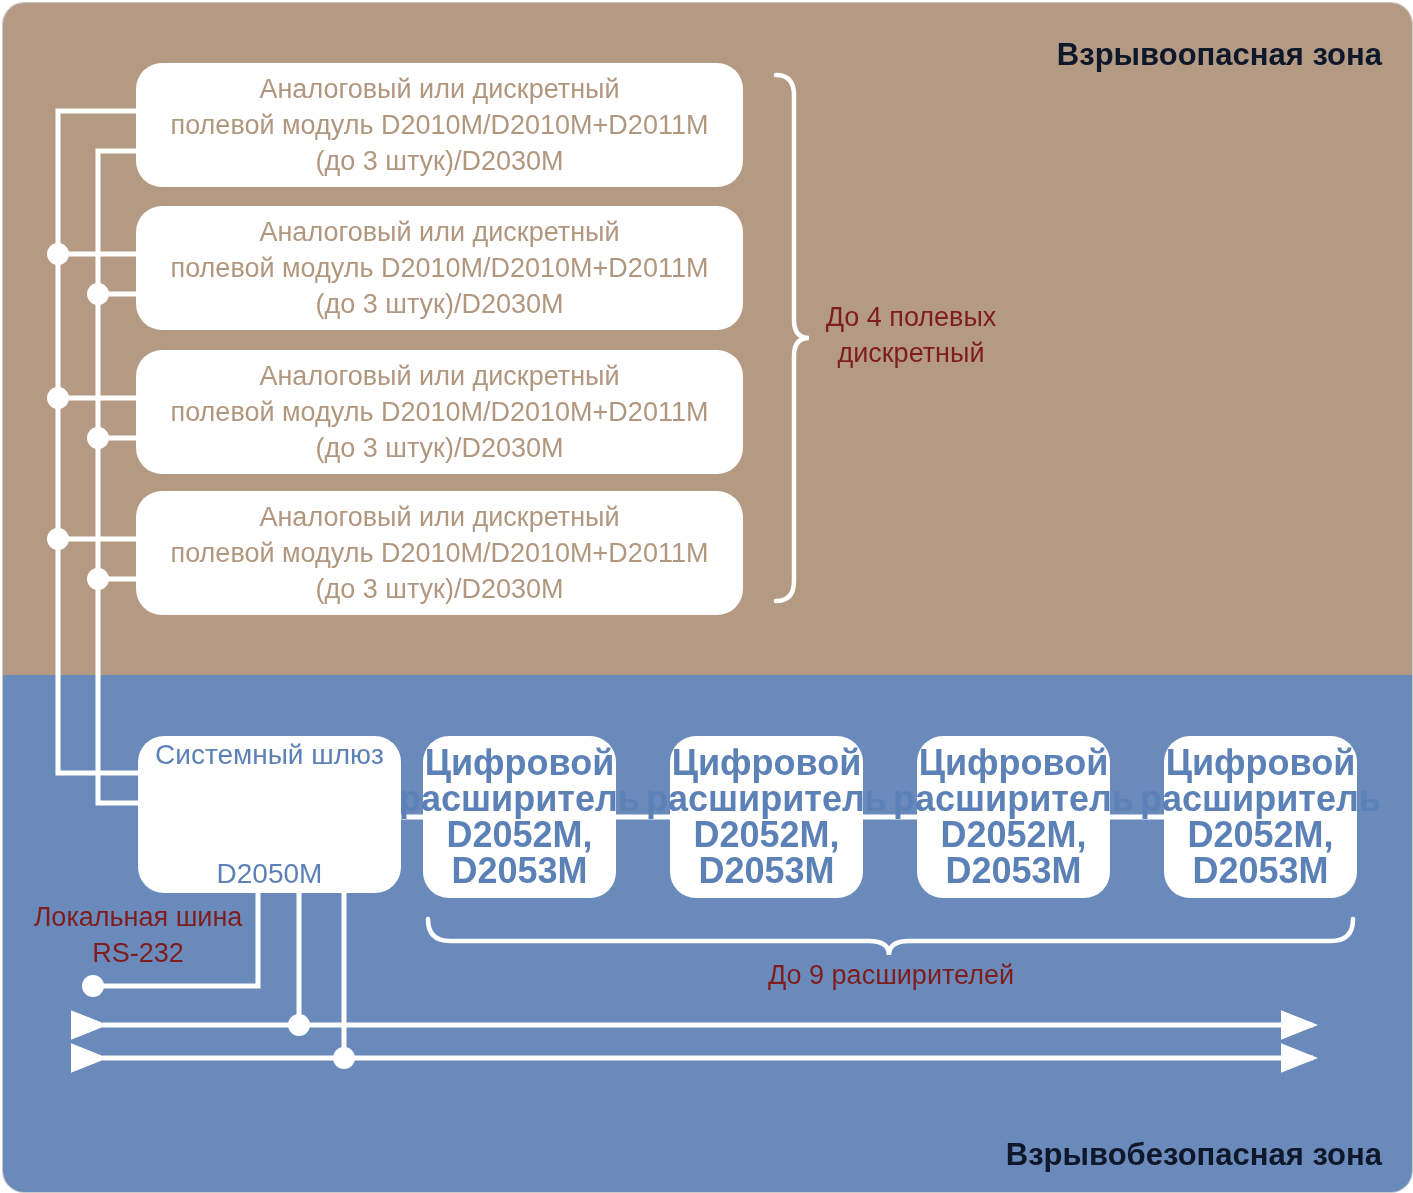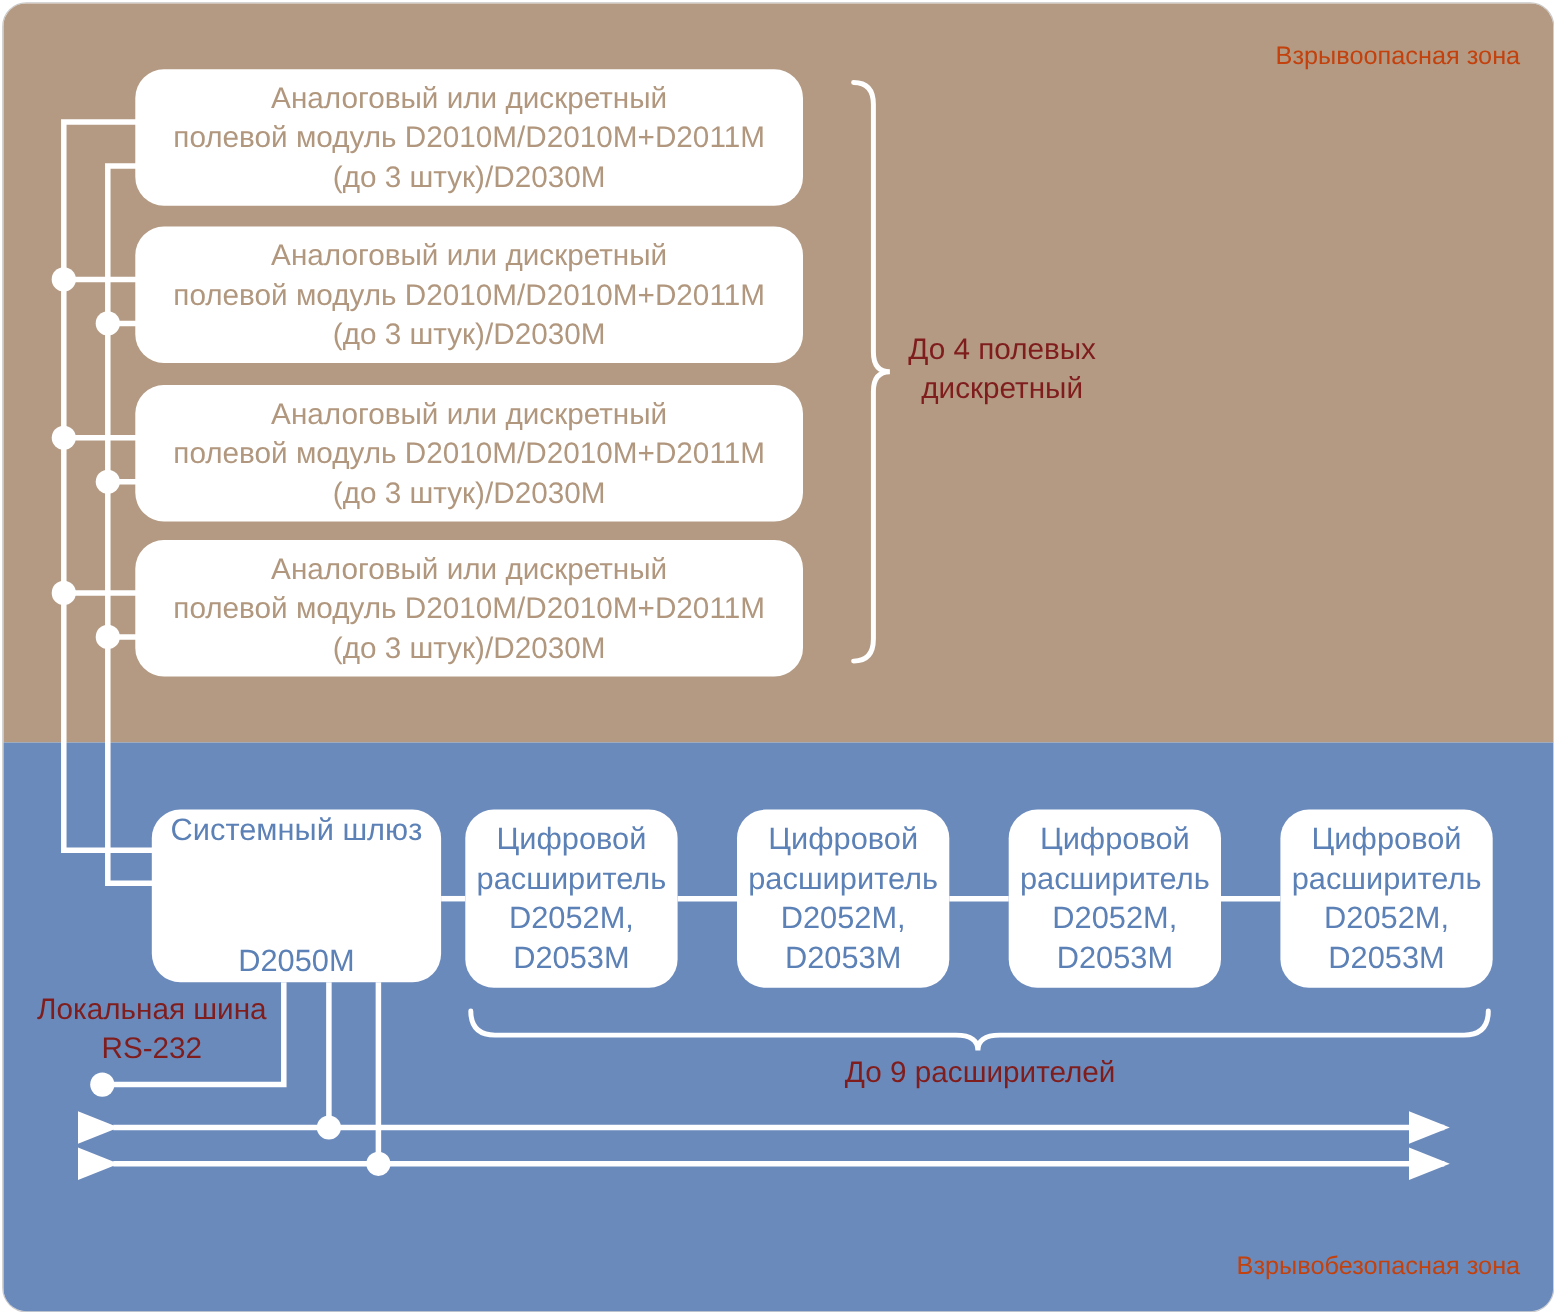--- a/index.html
+++ b/index.html
@@ -15,45 +15,45 @@
   .zone-hazardous{
     position:absolute;left:0;top:0;width:100%;height:672px;
     background:#b49a83;
   }
   .zone-safe{
     position:absolute;left:0;top:672px;width:100%;height:521px;
     background:#6b8abc;
   }
   .zone-title{
     position:absolute;right:30px;
-    color:#c2410c;font-size:23px;font-weight:normal;
+    color:#0f172a;font-size:31px;font-weight:bold;
     white-space:nowrap;
   }
   .zone-title.hazardous{top:34px;}
   .zone-title.safe{top:1134px;}
 
   .box{
     position:absolute;
     background:#ffffff;
     border-radius:26px;
     display:flex;flex-direction:column;
     align-items:center;justify-content:center;
     text-align:center;
   }
   .module-box{
-    left:120px;width:607px;height:124px;
+    left:133px;width:607px;height:124px;
     color:#b1977e;font-size:27px;line-height:36px;
   }
   .gateway-box{
     left:135px;top:733px;width:263px;height:157px;
     color:#5c81b6;font-size:28px;line-height:38px;justify-content:space-between;
   }
   .expander-box{
     top:733px;width:193px;height:162px;
-    color:#5c81b6;font-size:28px;line-height:36px;
+    color:#5c81b6;font-size:36px;line-height:36px;font-weight:bold;
   }
   .white-label{
     position:absolute;color:#7f1d1d;font-size:27px;line-height:36px;
     text-align:center;white-space:nowrap;
   }
   svg.overlay{
     position:absolute;left:0;top:0;width:1413px;height:1193px;
     pointer-events:none;
   }
   .wire{stroke:#ffffff;stroke-width:5;fill:none;}

